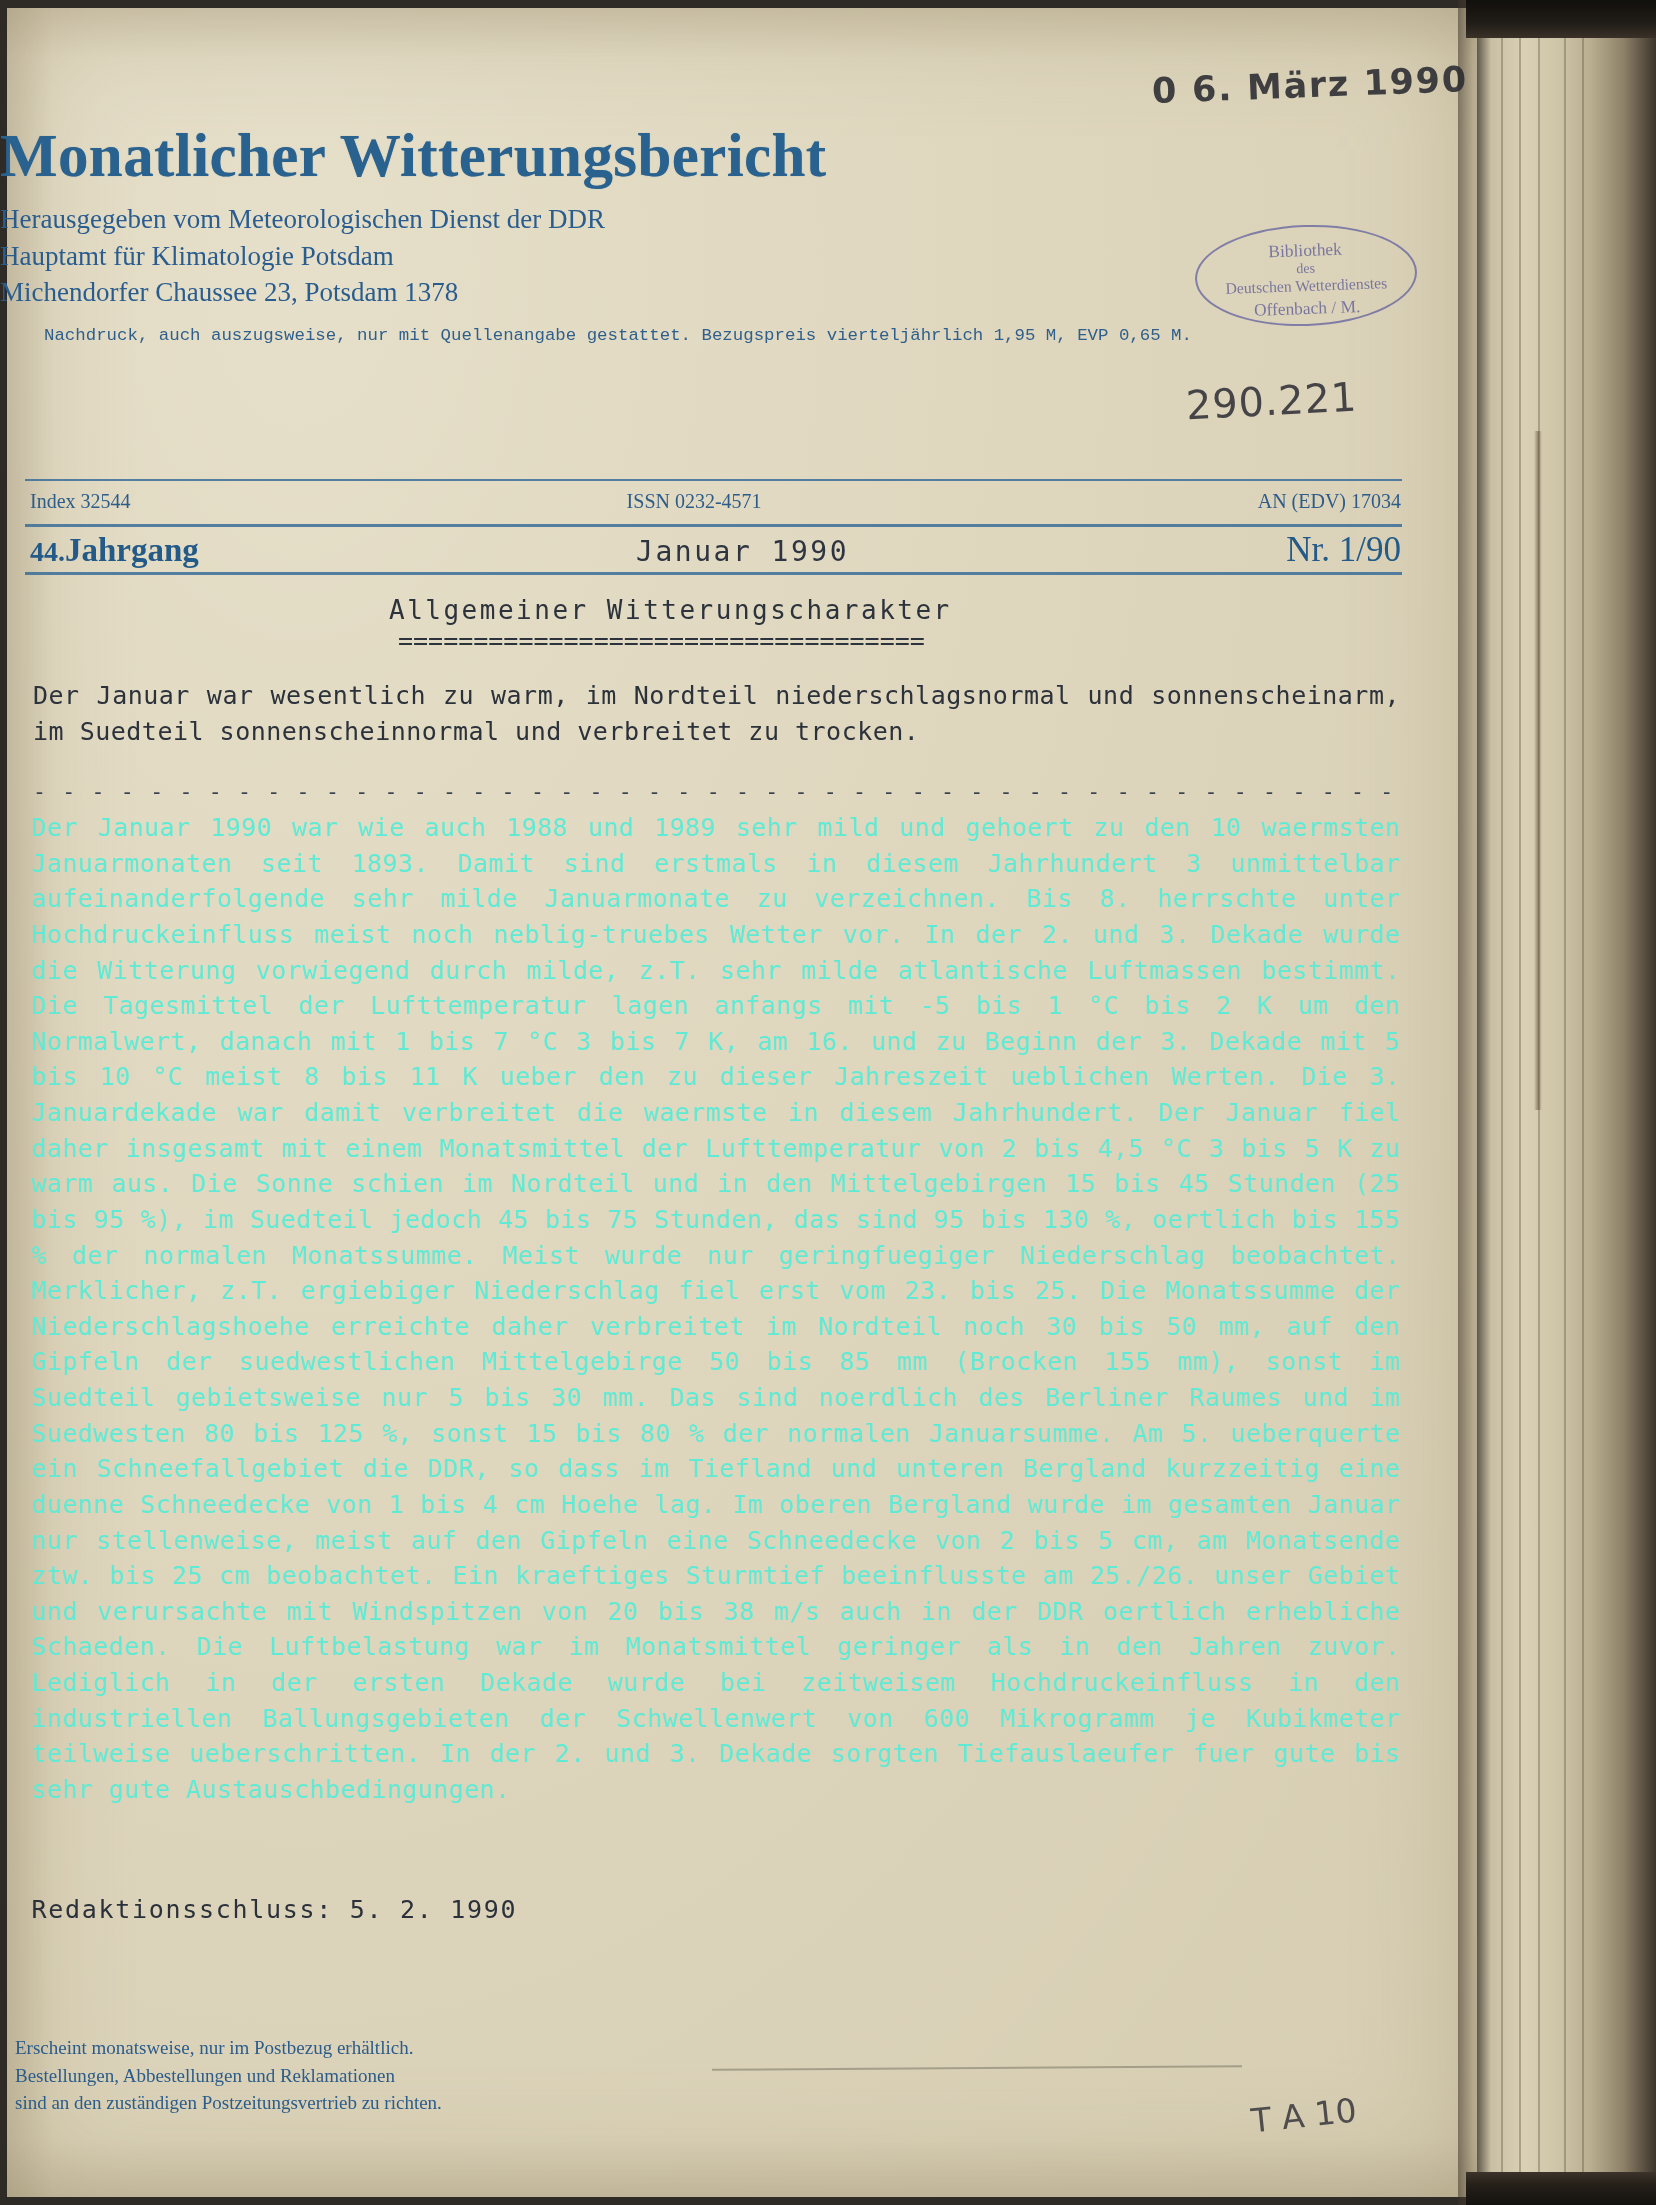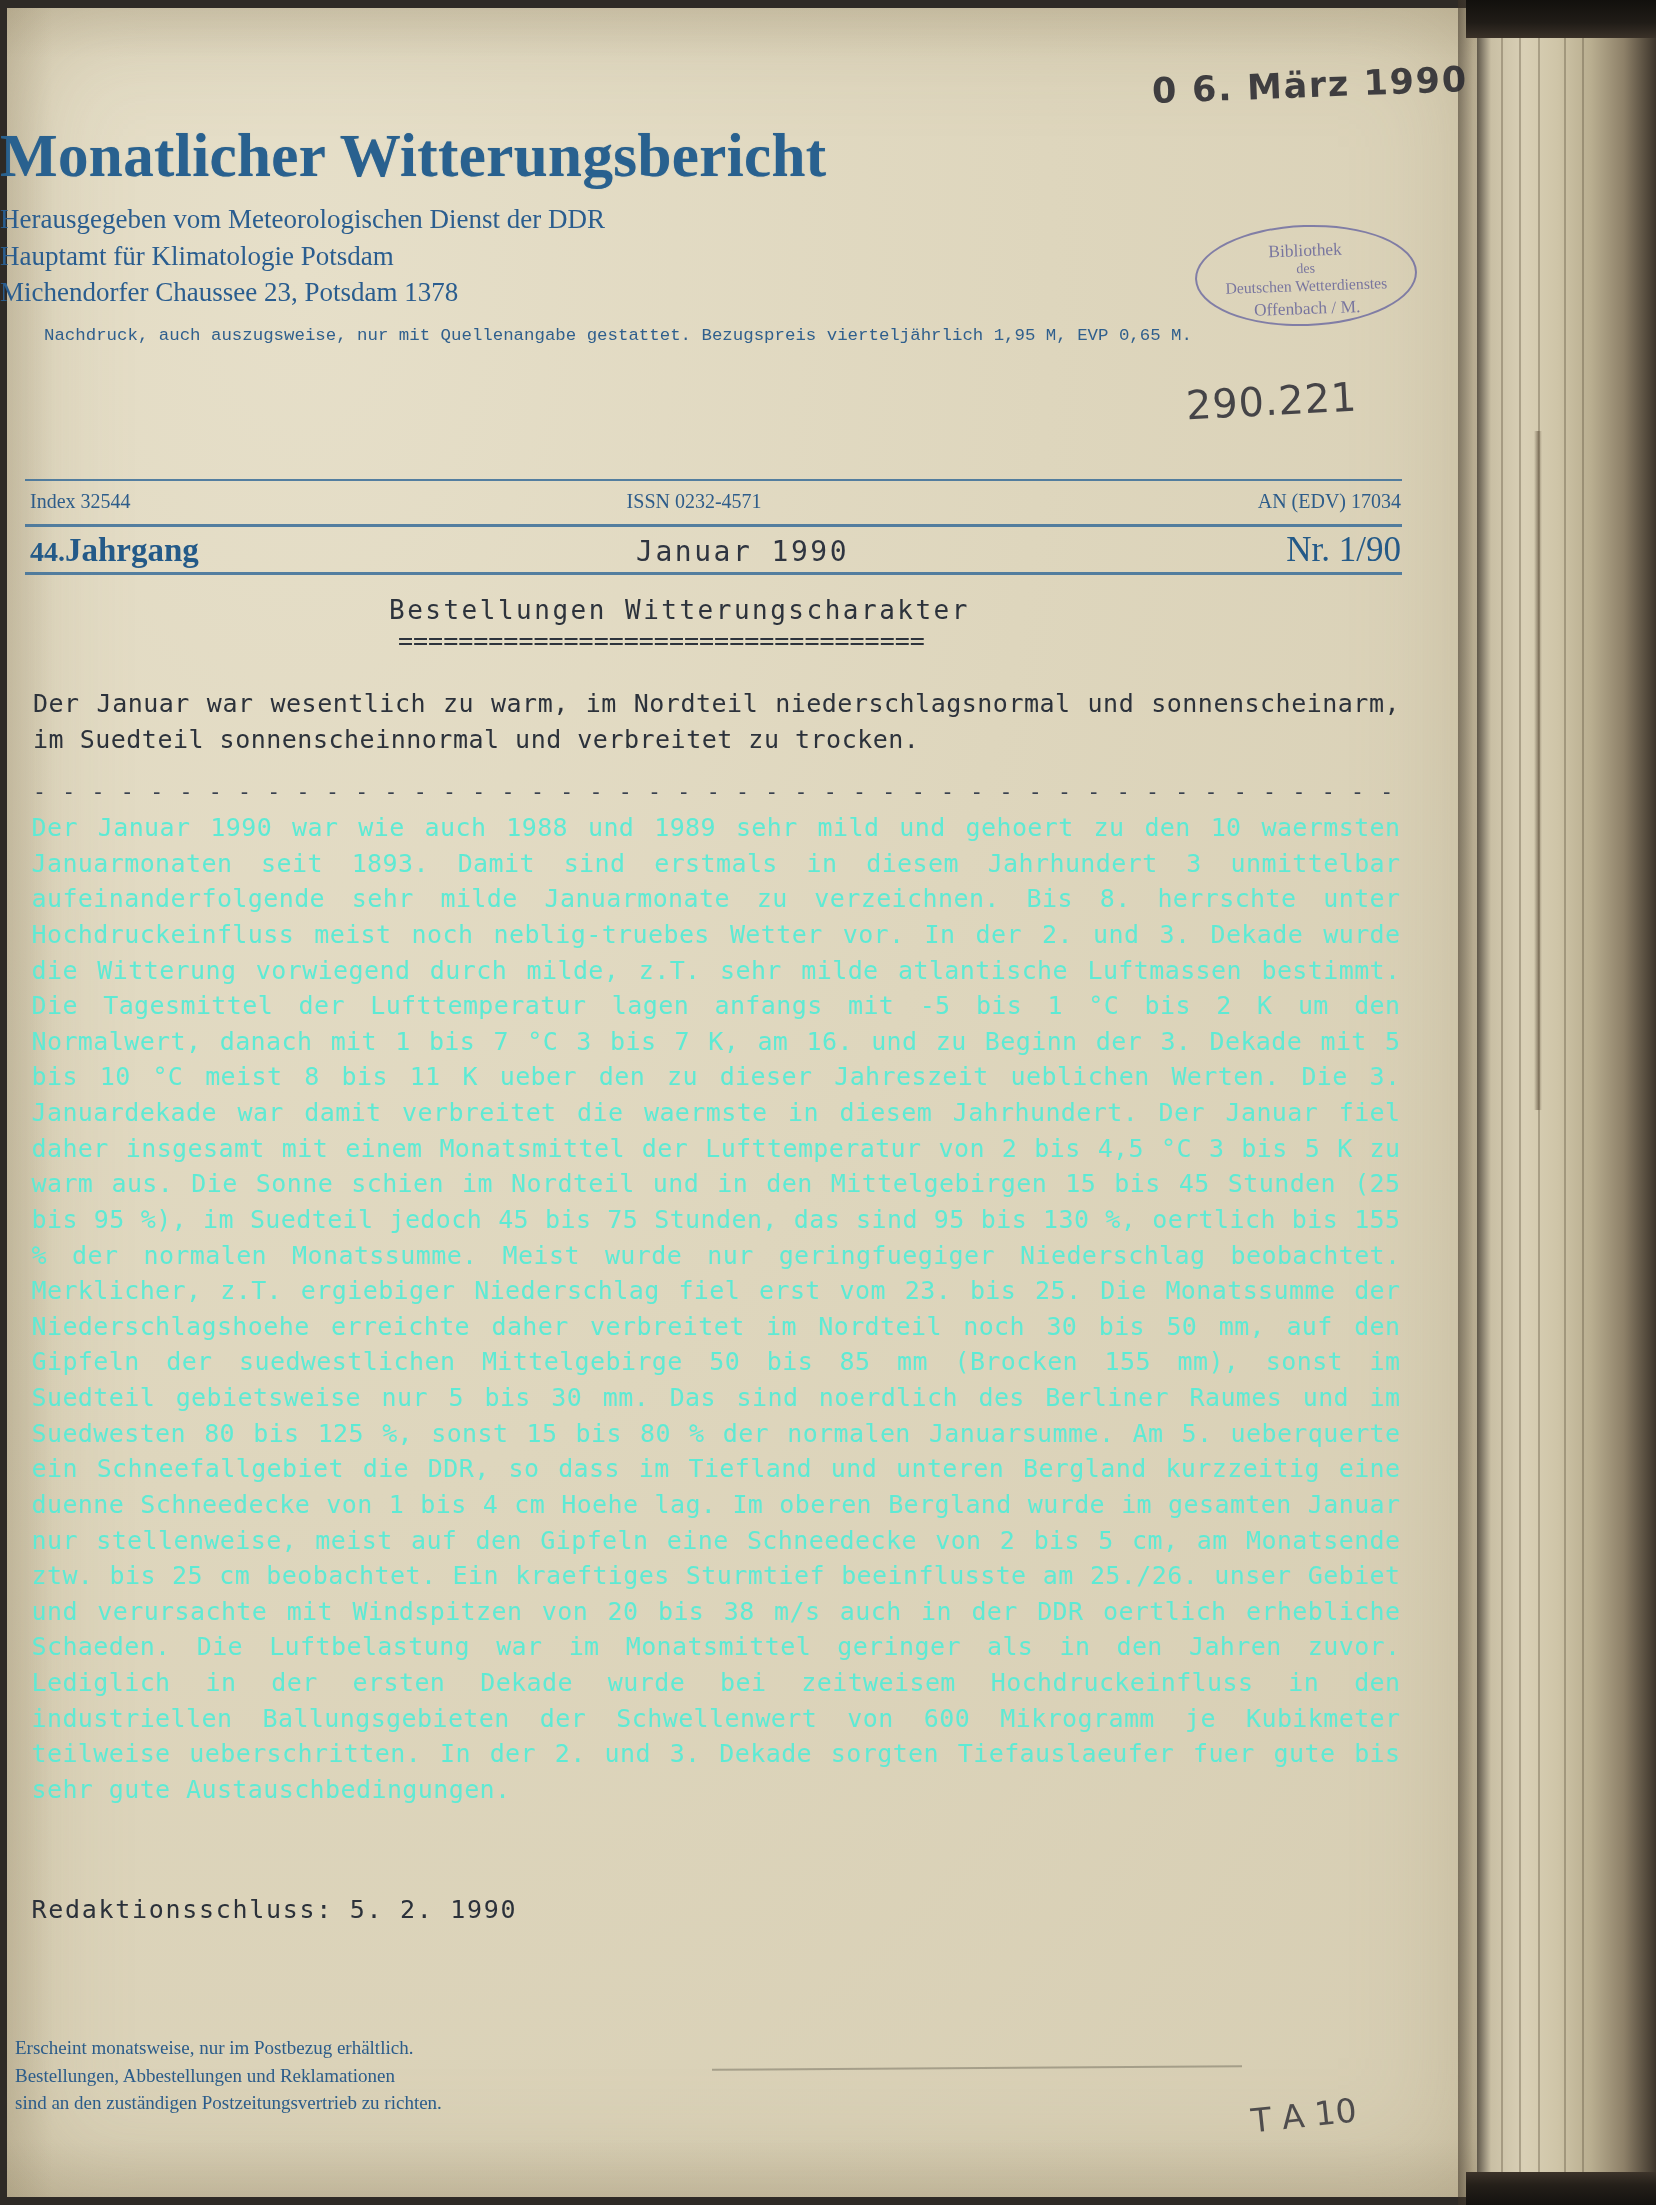--- a/index.html
+++ b/index.html
@@ -261,21 +261,20 @@
   .lead {
     position: absolute;
     left: 33px;
     top: 678px;
     width: 1367px;
     font-size: 25px;
     line-height: 1.42;
     text-align: justify;
     letter-spacing: 0.5px;
     color: #2c323b;
-    margin-top: 8px;
   }
   .dashline {
     position: absolute;
     left: 33px;
     top: 779px;
     width: 1367px;
     font-size: 21.5px;
     color: #3a4250;
     overflow: hidden;
     white-space: nowrap;
@@ -385,21 +384,21 @@
 
     <div class="jahr-row" style="top:530px;">
       <span class="jahr">
         <span class="num">44.</span><span>Jahrgang</span>
       </span>
       <span class="monat">Januar   1990</span>
       <span class="nr">Nr. 1/90</span>
     </div>
     <div class="rule" style="top:572px;"></div>
 
-    <div class="tw sec-title">Bestellungen Witterungscharakter</div>
+    <div class="tw sec-title">Allgemeiner Witterungscharakter</div>
     <div class="tw sec-underline">===================================</div>
 
     <div class="tw lead">Der Januar war wesentlich zu warm, im Nordteil niederschlagsnormal und sonnenscheinarm, im Suedteil sonnenscheinnormal und verbreitet zu trocken.</div>
 
     <div class="tw dashline">- - - - - - - - - - - - - - - - - - - - - - - - - - - - - - - - - - - - - - - - - - - - - - - - - - -</div>
 
     <div class="tw body">
       <p>Der Januar 1990 war wie auch 1988 und 1989 sehr mild und gehoert zu den 10 waermsten Januarmonaten seit 1893. Damit sind erstmals in diesem Jahrhundert 3 unmittelbar aufeinanderfolgende sehr milde Januarmonate zu verzeichnen. Bis 8. herrschte unter Hochdruckeinfluss meist noch neblig-truebes Wetter vor. In der 2. und 3. Dekade wurde die Witterung vorwiegend durch milde, z.T. sehr milde atlantische Luftmassen bestimmt. Die Tagesmittel der Lufttemperatur lagen anfangs mit -5 bis 1 °C bis 2 K um den Normalwert, danach mit 1 bis 7 °C 3 bis 7 K, am 16. und zu Beginn der 3. Dekade mit 5 bis 10 °C meist 8 bis 11 K ueber den zu dieser Jahreszeit ueblichen Werten. Die 3. Januardekade war damit verbreitet die waermste in diesem Jahrhundert. Der Januar fiel daher insgesamt mit einem Monatsmittel der Lufttemperatur von 2 bis 4,5 °C 3 bis 5 K zu warm aus. Die Sonne schien im Nordteil und in den Mittelgebirgen 15 bis 45 Stunden (25 bis 95 %), im Suedteil jedoch 45 bis 75 Stunden, das sind 95 bis 130 %, oertlich bis 155 % der normalen Monatssumme. Meist wurde nur geringfuegiger Niederschlag beobachtet. Merklicher, z.T. ergiebiger Niederschlag fiel erst vom 23. bis 25. Die Monatssumme der Niederschlagshoehe erreichte daher verbreitet im Nordteil noch 30 bis 50 mm, auf den Gipfeln der suedwestlichen Mittelgebirge 50 bis 85 mm (Brocken 155 mm), sonst im Suedteil gebietsweise nur 5 bis 30 mm. Das sind noerdlich des Berliner Raumes und im Suedwesten 80 bis 125 %, sonst 15 bis 80 % der normalen Januarsumme. Am 5. ueberquerte ein Schneefallgebiet die DDR, so dass im Tiefland und unteren Bergland kurzzeitig eine duenne Schneedecke von 1 bis 4 cm Hoehe lag. Im oberen Bergland wurde im gesamten Januar nur stellenweise, meist auf den Gipfeln eine Schneedecke von 2 bis 5 cm, am Monatsende ztw. bis 25 cm beobachtet. Ein kraeftiges Sturmtief beeinflusste am 25./26. unser Gebiet und verursachte mit Windspitzen von 20 bis 38 m/s auch in der DDR oertlich erhebliche Schaeden. Die Luftbelastung war im Monatsmittel geringer als in den Jahren zuvor. Lediglich in der ersten Dekade wurde bei zeitweisem Hochdruckeinfluss in den industriellen Ballungsgebieten der Schwellenwert von 600 Mikrogramm je Kubikmeter teilweise ueberschritten. In der 2. und 3. Dekade sorgten Tiefauslaeufer fuer gute bis sehr gute Austauschbedingungen.</p>
     </div>
 

